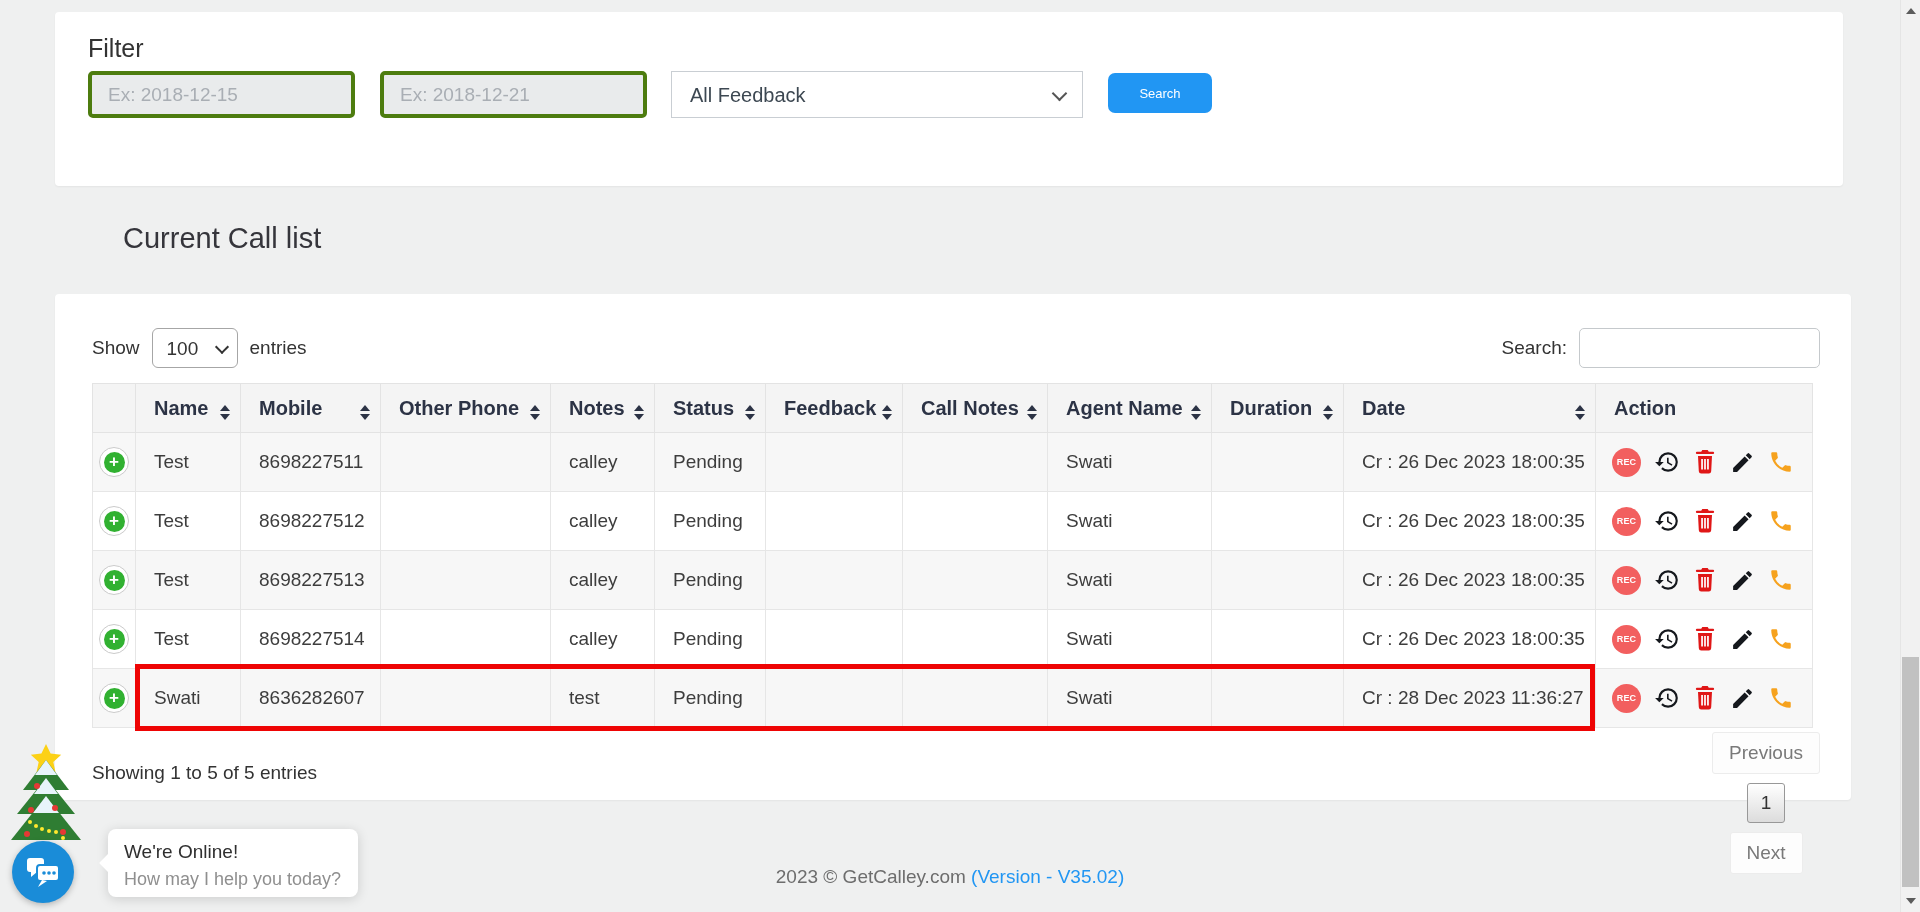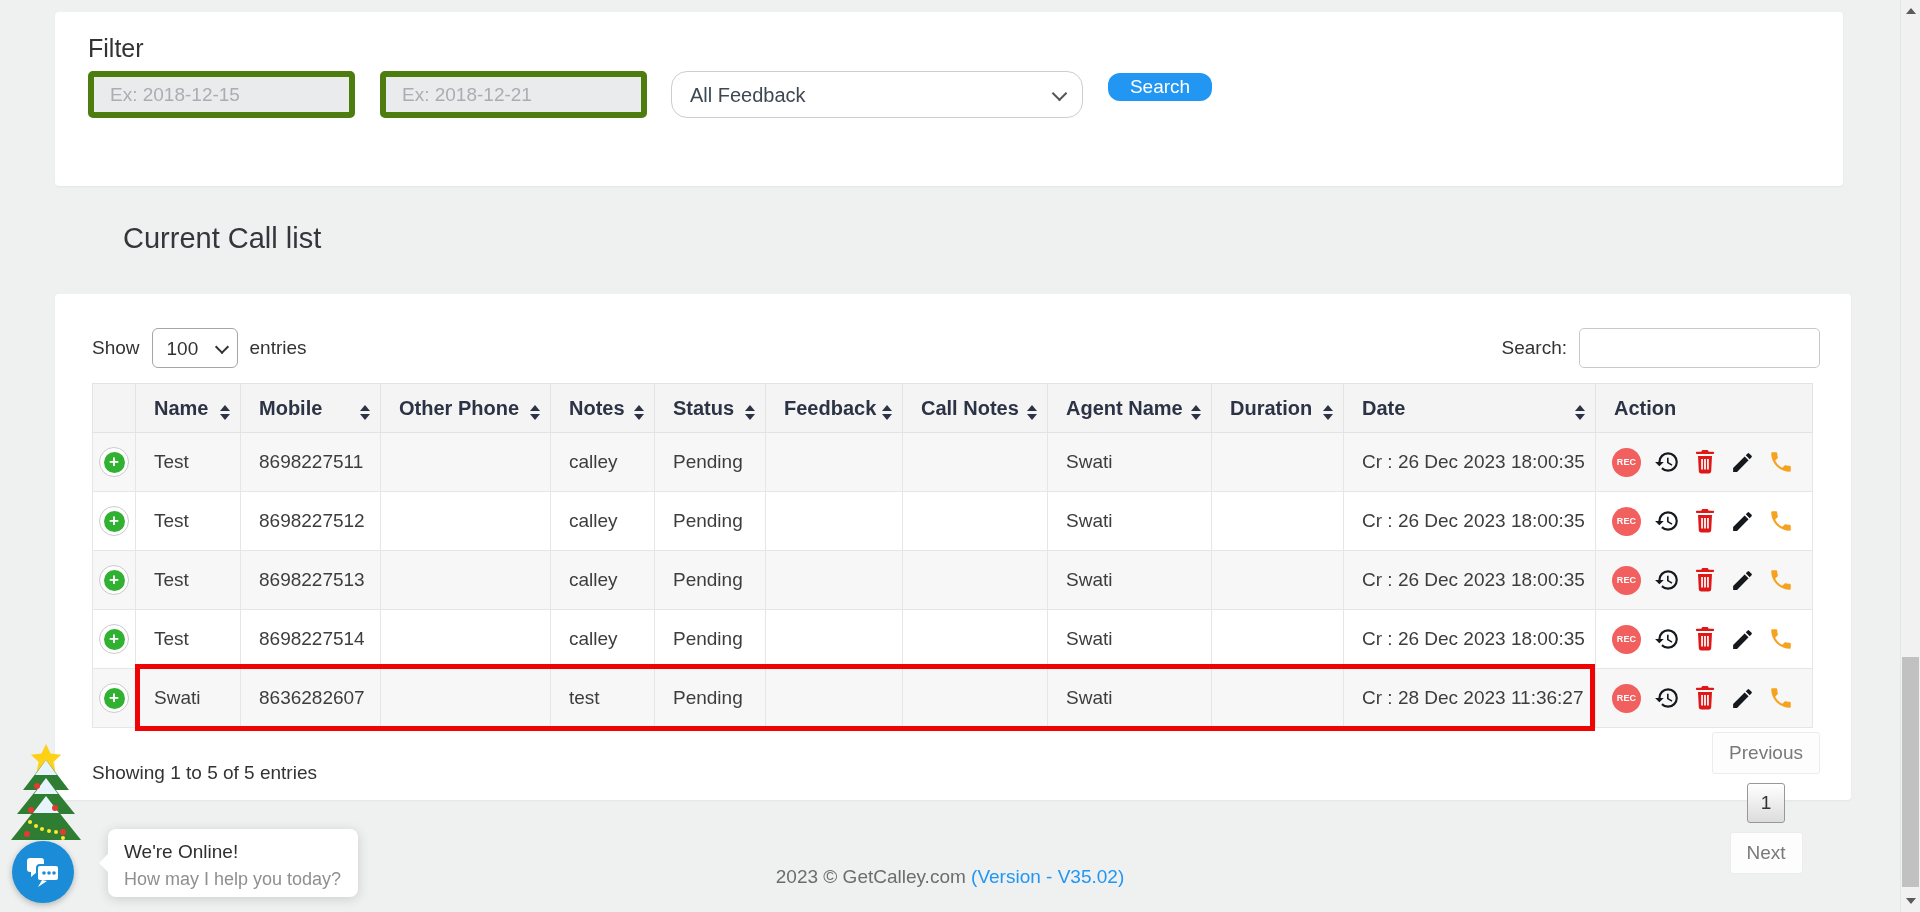--- a/index.html
+++ b/index.html
@@ -9,42 +9,42 @@
     font-family:"Liberation Sans","DejaVu Sans",sans-serif;
     -webkit-font-smoothing:antialiased;
   }
   .card{position:absolute;background:#fff;border-radius:4px;box-shadow:0 1px 2px rgba(0,0,0,.05);}
 
   
   #filter-card{left:55px;top:12px;width:1788px;height:174px;}
   .filter-title{position:absolute;left:33px;top:22px;font-size:25px;color:#333;}
   .date-input{
     position:absolute;top:59px;height:47px;width:267px;box-sizing:border-box;
-    background:#e9ebec;border:6px solid #4d7c0f;border-radius:5px;
+    background:#e9ebec;border:4px solid #4d7c0f;border-radius:5px;
     font-size:19px;color:#737373;padding:0 16px;outline:none;
     font-family:"Liberation Sans","DejaVu Sans",sans-serif;
   }
   .date-input::placeholder{color:#a9aeb4;opacity:1;}
   #date-from{left:33px;}
   #date-to{left:325px;}
   .select-wrap{position:absolute;left:616px;top:59px;width:412px;height:47px;}
   .select-wrap select{
     width:100%;height:100%;box-sizing:border-box;appearance:none;-webkit-appearance:none;
-    background:#fff;border:1px solid #c9ced3;border-radius:16px;
+    background:#fff;border:1px solid #c9ced3;border-radius:0;
     font-size:20px;color:#3d4852;padding:0 40px 0 18px;outline:none;
     font-family:"Liberation Sans","DejaVu Sans",sans-serif;
   }
   .select-wrap .chev{
     position:absolute;right:18px;top:17px;width:9px;height:9px;pointer-events:none;
     border-right:2px solid #555;border-bottom:2px solid #555;transform:rotate(45deg);
   }
   #filter-search-btn{
-    position:absolute;left:1053px;top:61px;width:104px;height:28px;
-    background:var(--accent,#2196f3);color:#fff;border:none;border-radius:12px;
-    font-size:19px;cursor:pointer;font-family:"Liberation Sans","DejaVu Sans",sans-serif;
+    position:absolute;left:1053px;top:61px;width:104px;height:40px;
+    background:var(--accent,#2196f3);color:#fff;border:none;border-radius:7px;
+    font-size:13px;cursor:pointer;font-family:"Liberation Sans","DejaVu Sans",sans-serif;
   }
 
   
   #page-heading{position:absolute;left:87px;top:222px;font-size:29px;color:#35353b;font-weight:500;margin-left:36px;}
 
   
   #table-card{left:55px;top:294px;width:1796px;height:506px;}
   .controls-left{position:absolute;left:37px;top:34px;height:40px;display:flex;align-items:center;gap:12px;font-size:19px;color:#333;}
   .len-wrap{position:relative;width:86px;height:40px;}
   .len-wrap select{

